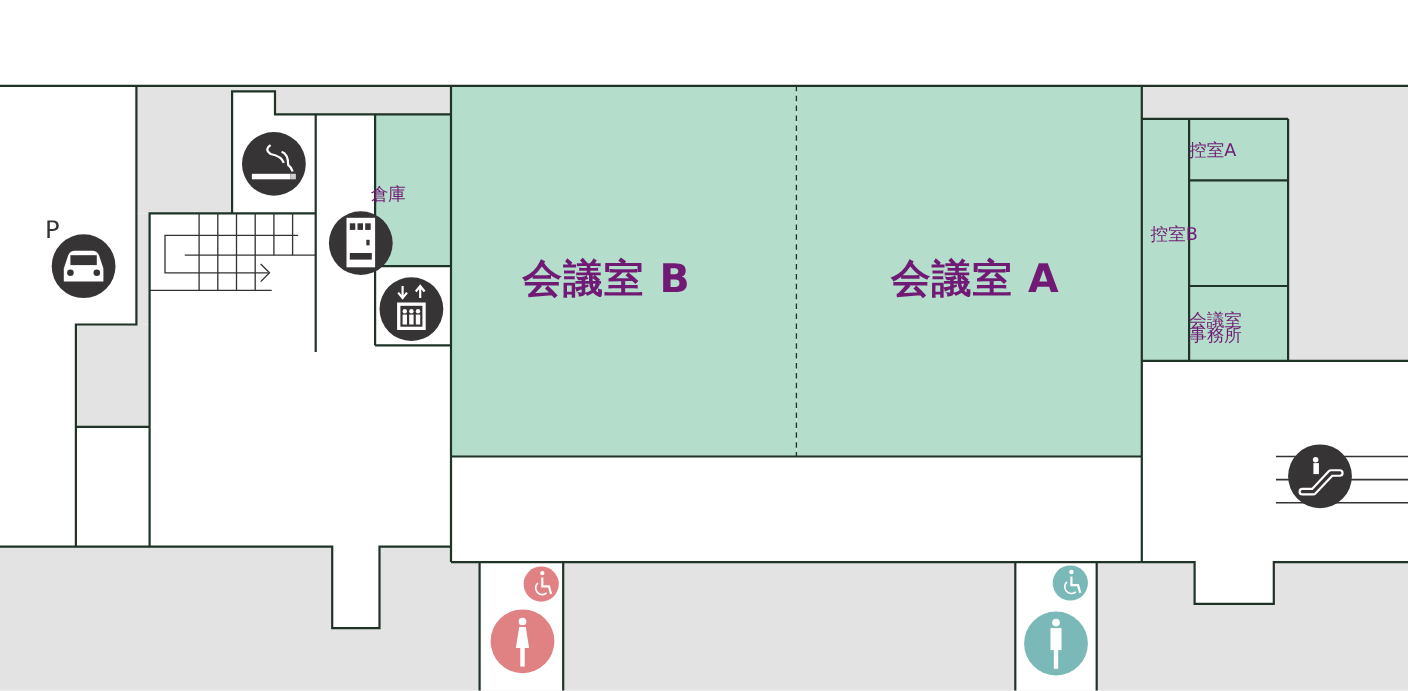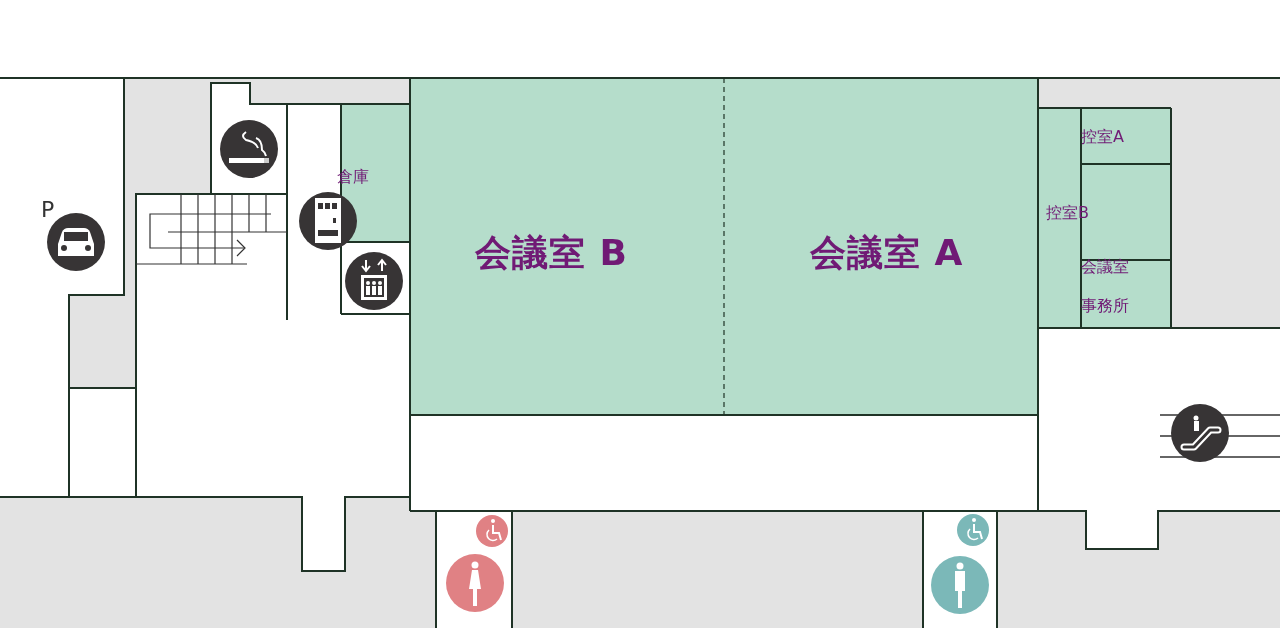--- a/index.html
+++ b/index.html
@@ -174,14 +174,14 @@
     <rect x="958" y="591" width="4" height="17" fill="#fff"></rect>
   </g>
 </svg>
 
 <div class="p-mark" style="left:41px; top:197px;">P</div>
 <div class="label label-lg" style="left:475px; top:229px; width:200px;">会議室 B</div>
 <div class="label label-lg" style="left:810px; top:229px; width:200px;">会議室 A</div>
 <div class="label label-sm" style="left:337px; top:166px; width:69px;">倉庫</div>
 <div class="label label-sm" style="left:1081px; top:126px; width:90px;">控室A</div>
 <div class="label label-sm" style="left:1022px; top:202px; width:74px;margin-left:24px;">控室B</div>
-<div class="label label-sm" style="left:1081px; top:256px; width:102px;">会議室</div>
+<div class="label label-sm" style="left:1081px; top:280px; width:102px;">会議室</div>
 <div class="label label-sm" style="left:1081px; top:295px; width:90px;font-family:Liberation Serif, serif;">事務所</div>
 
 </body></html>

